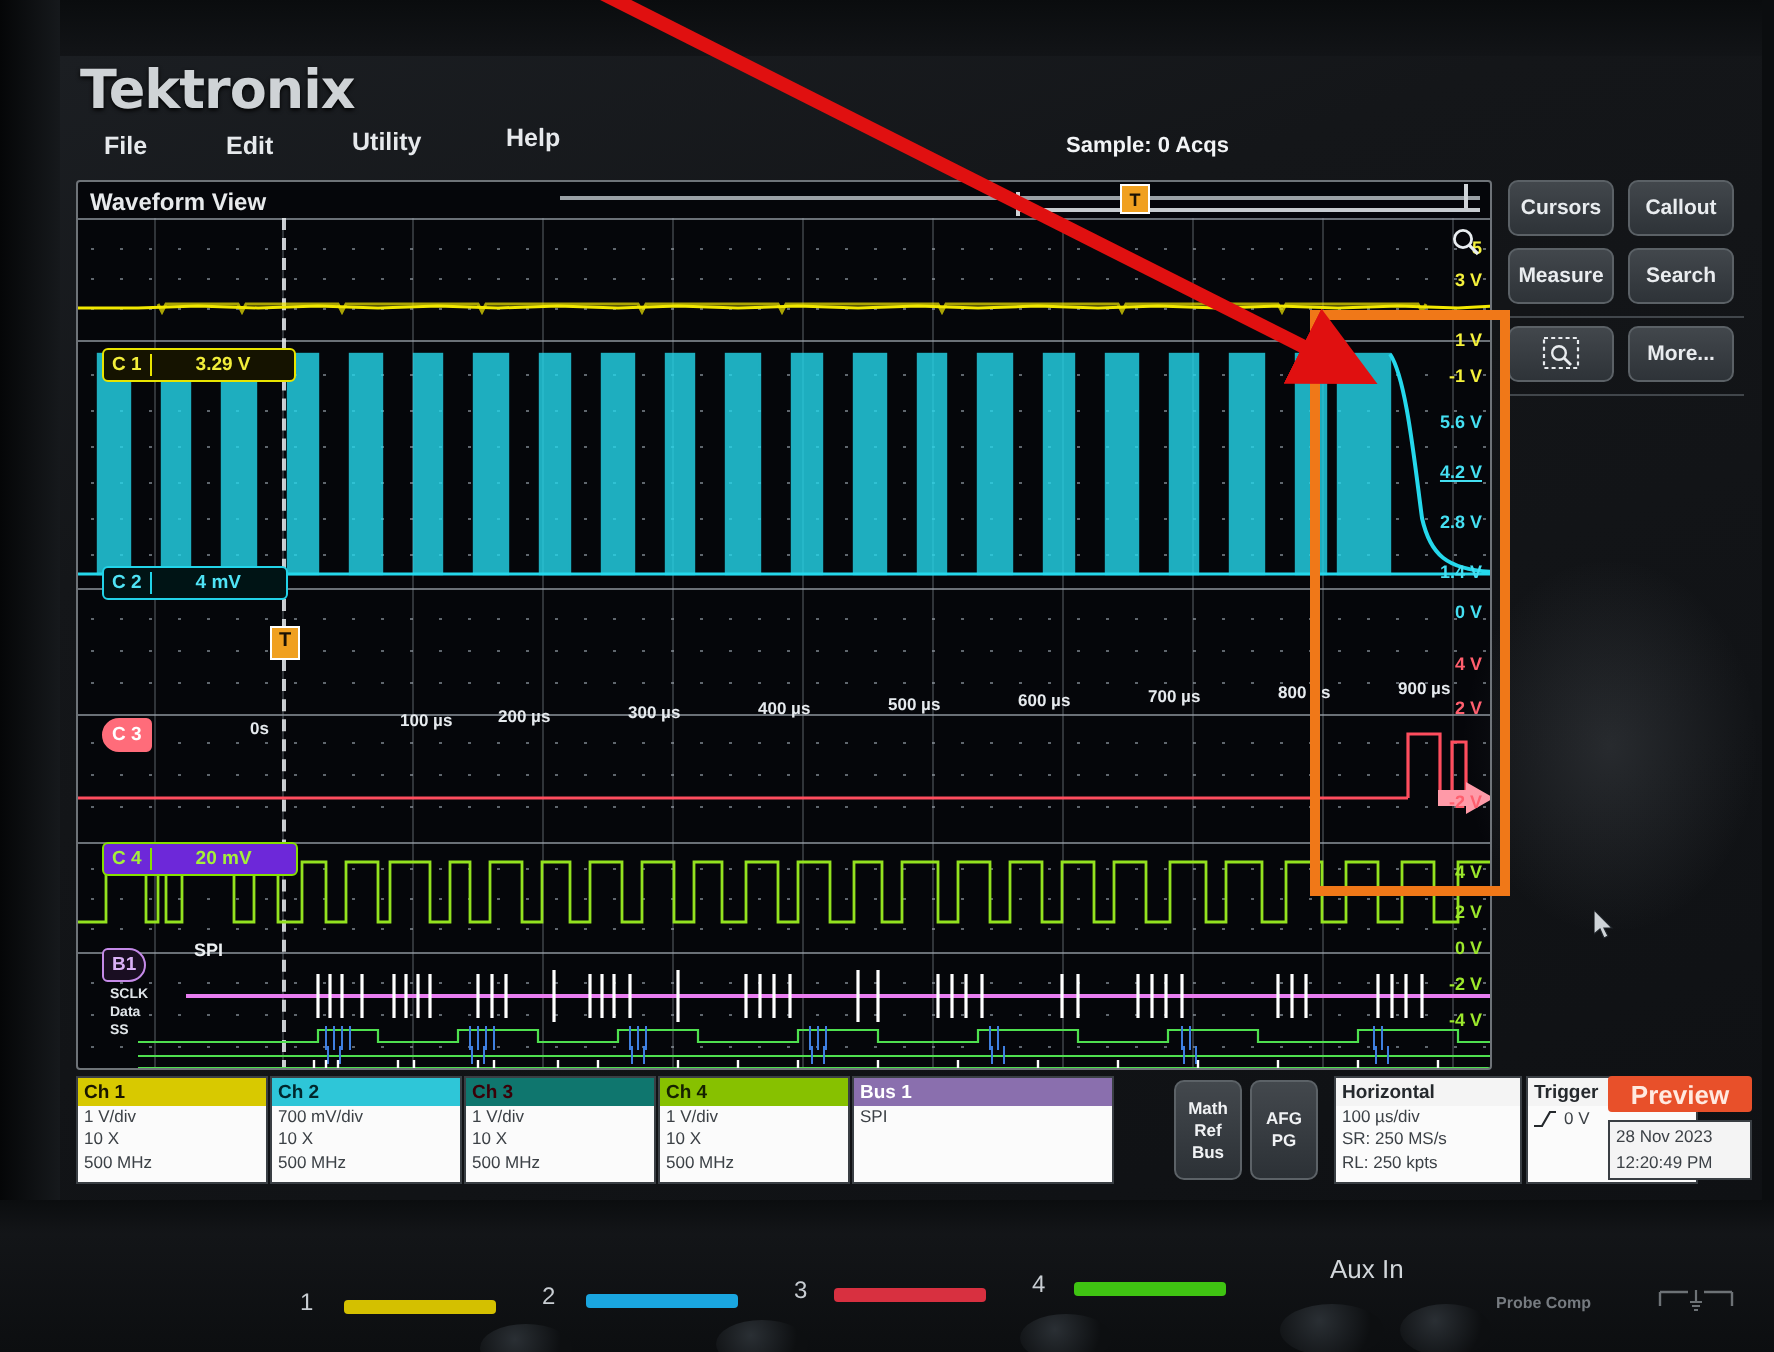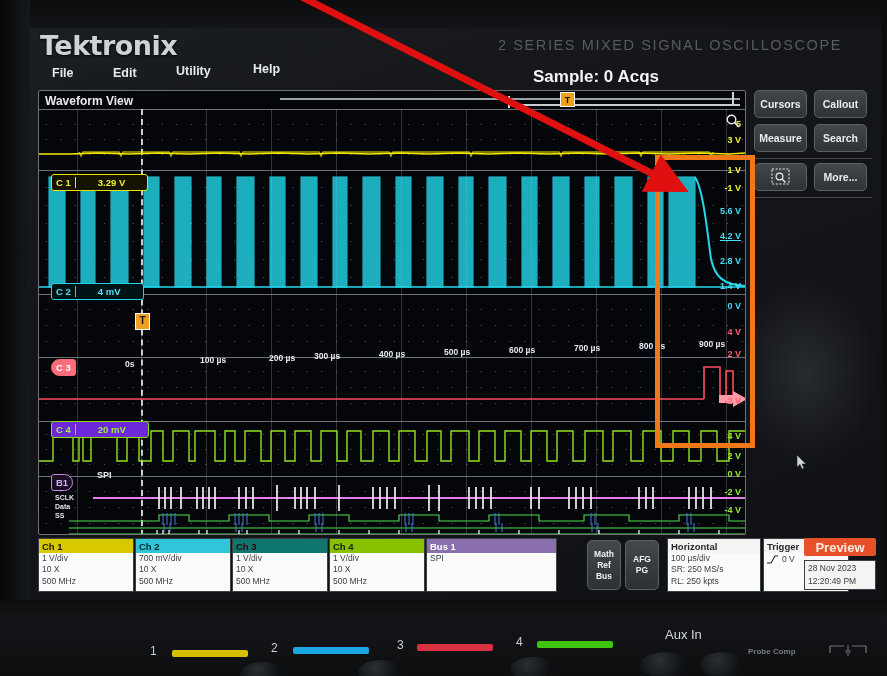--- a/index.html
+++ b/index.html
@@ -40,21 +40,21 @@
     position:absolute; left:468px; top:9px;
     font-size:14.5px; letter-spacing:1.6px; color:#565b60;
   }
   
   .menubar { position:absolute; left:8px; top:38px; width:838px; height:22px; }
   .menu-item { position:absolute; top:0; color:#e6e9ec; font-size:12.5px; font-weight:bold; }
   .menu-item:nth-child(1){ left:14px; } .menu-item:nth-child(2){ left:75px; }
   .menu-item:nth-child(3){ left:138px; top:-2px; } .menu-item:nth-child(4){ left:215px; top:-4px;}
   #sample-status {
     position:absolute; left:495px; top:1px;
-    color:#f2f4f6; font-size:17px; font-weight:bold;
+    color:#f2f4f6; font-size:11px; font-weight:bold;
   }
 
   
   #wave-panel {
     position:absolute; left:8px; top:62px; width:708px; height:445px;
     background:#05060a; border:1px solid #6e7378; border-radius:2px;
     overflow:hidden;
   }
   #wave-title {
     position:absolute; left:6px; top:3px; color:#e8eaec;
@@ -201,21 +201,20 @@
 <div id="photo">
 
   <div class="bezel-top"></div>
   <div class="bezel-left"></div>
   <div class="bezel-right"></div>
 
   <div id="screen">
 
     <div class="logo-strip">
       <div id="brand">Tektronix</div>
-      <div id="model">2 SERIES   MIXED SIGNAL OSCILLOSCOPE</div>
     </div>
 
     <div class="menubar">
       <div class="menu-item">File</div>
       <div class="menu-item">Edit</div>
       <div class="menu-item">Utility</div>
       <div class="menu-item">Help</div>
       <div id="sample-status">Sample: 0 Acqs</div>
     </div>
 
@@ -466,21 +465,21 @@
               <line x1="680" y1="421" x2="680" y2="427"></line>
           </g>
 
           <g>
             <path d="M708,290 L694,282 L694,286 L680,286 L680,294 L694,294 L694,298 Z" fill="#ff9aa8"></path>
           </g>
         </svg>
 
         <div class="tlabel" style="left:86px;  top:250px;">0s</div>
         <div class="tlabel" style="left:145px; top:246px;margin-left:16px;">100 µs</div>
-        <div class="tlabel" style="left:210px; top:244px;margin-left:20px;">200 µs</div>
+        <div class="tlabel" style="left:210px; top:244px;">200 µs</div>
         <div class="tlabel" style="left:275px; top:242px;">300 µs</div>
         <div class="tlabel" style="left:340px; top:240px;">400 µs</div>
         <div class="tlabel" style="left:405px; top:238px;">500 µs</div>
         <div class="tlabel" style="left:470px; top:236px;">600 µs</div>
         <div class="tlabel" style="left:535px; top:234px;">700 µs</div>
         <div class="tlabel" style="left:600px; top:232px;">800 µs</div>
         <div class="tlabel" style="left:660px; top:230px;">900 µs</div>
       </div>
 
       <div class="chbadge" id="c1badge">

